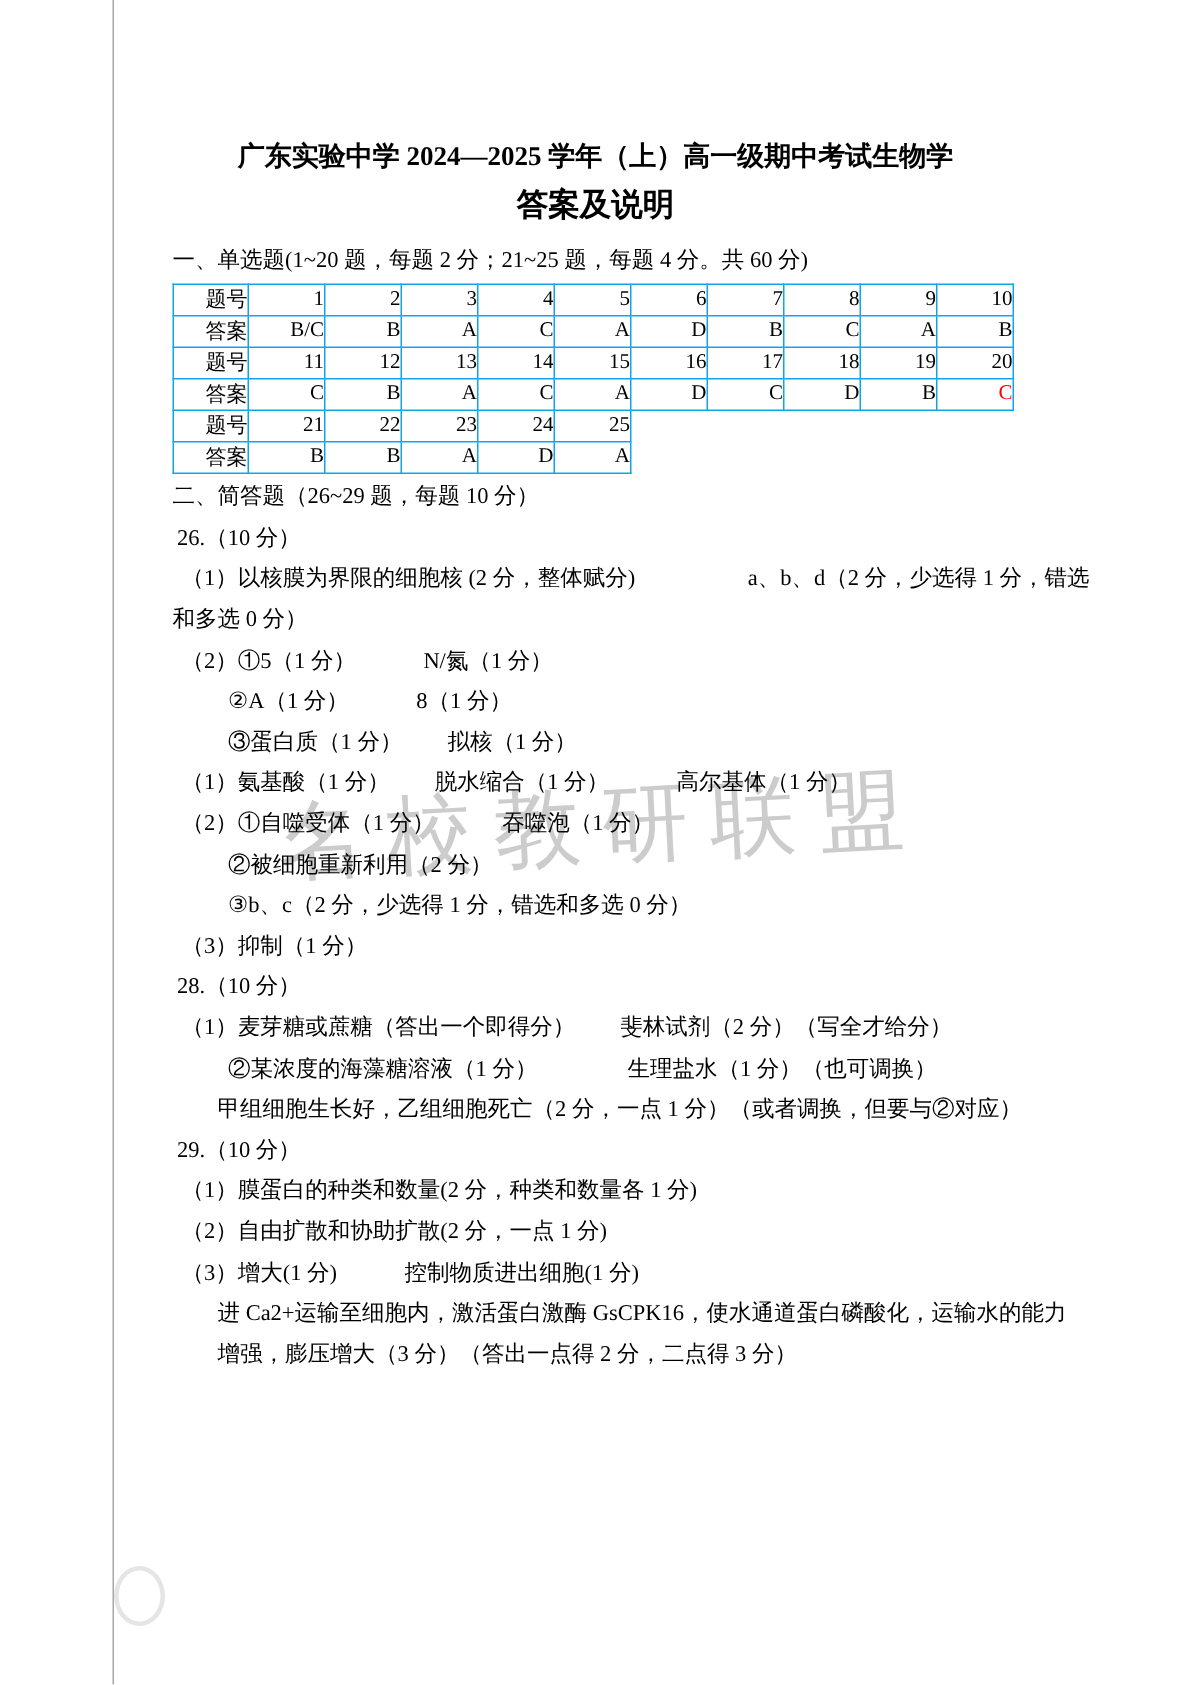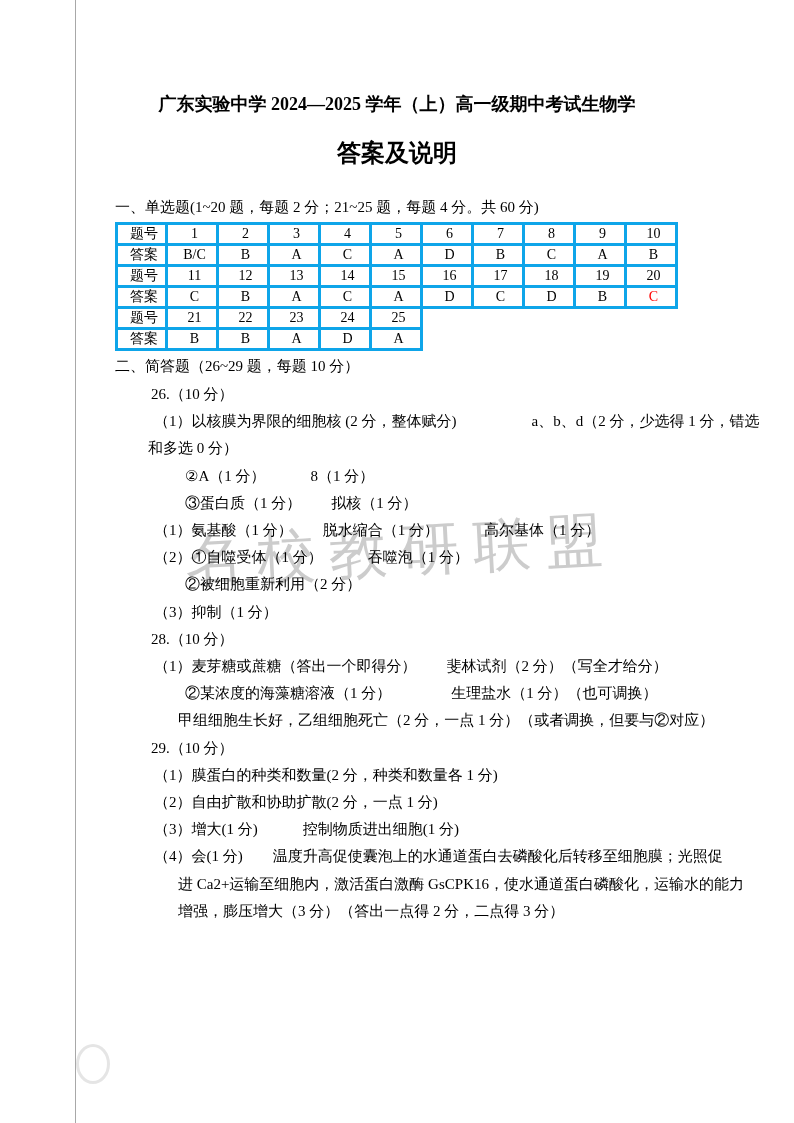--- a/index.html
+++ b/index.html
@@ -10,41 +10,41 @@
     color: #000; position: relative; overflow: hidden;
   }
   .page { position: relative; width: 794px; height: 1123px; }
 
   .vline {
     position: absolute; left: 75px; top: 0;
     width: 1px; height: 1123px; background: #a8a8a8;
   }
 
   .title1 { padding-top: 92px; text-align: center; font-weight: bold; font-size: 18px; line-height: 24px; }
-  .title2 { text-align: center; font-weight: bold; font-size: 24px; line-height: 30px; margin-top: 22px; }
+  .title2 { text-align: center; font-weight: bold; font-size: 21px; line-height: 30px; margin-top: 5px; }
 
   .content { margin-left: 115px; width: 566px; position: relative; z-index: 2; }
 
-  .sec-heading1 { margin-top: 28px; font-size: 15px; line-height: 22px; }
+  .sec-heading1 { margin-top: 12px; font-size: 15px; line-height: 22px; }
   .sec-heading2 { font-size: 15px; line-height: 26px; margin-top: 2px; }
 
   table.answers {
     border-collapse: collapse; table-layout: fixed;
     margin-top: 4px; margin-bottom: 2px;
     font-size: 14px;
   }
   table.answers td {
-    border: 3px solid #0ea5e9; height: 21px;
-    padding: 0 0 0 5px; text-align: center; vertical-align: middle;
+    border: 1px solid #0ea5e9; height: 21px;
+    padding: 0 0 0 5px; text-align: right; vertical-align: middle;
     overflow: hidden; white-space: nowrap;
   }
   table.answers td.lbl { }
 
   .lines { margin-top: 2px; }
-  .line { font-size: 15px; line-height: 27.2px; white-space: pre; margin-left: 33px; }
+  .line { font-size: 15px; line-height: 27.2px; white-space: pre; }
 
   .watermark {
     position: absolute; left: 185px; top: 512px;
     font-size: 58px; letter-spacing: 14px;
     color: rgba(110,110,110,0.35);
     transform: rotate(-3deg);
     z-index: 1; white-space: nowrap;
     font-family: "Liberation Serif", "DejaVu Serif", serif;
   }
 
@@ -157,35 +157,36 @@
           </tr>
         </tbody>
     </table>
 
     <div class="sec-heading2">二、简答题（26~29 题，每题 10 分）</div>
 
     <div class="lines">
         <div class="line" style="padding-left: 3px;">26.（10 分）</div>
         <div class="line" style="padding-left: 6px;">（1）以核膜为界限的细胞核 (2 分，整体赋分)　　　　　a、b、d（2 分，少选得 1 分，错选</div>
         <div class="line" style="padding-left: 0px;">和多选 0 分）</div>
+        <div class="line" style="padding-left: 6px;">（2）①5（1 分）　　　N/氮（1 分）</div>
         <div class="line" style="padding-left: 37px;">②A（1 分）　　　8（1 分）</div>
         <div class="line" style="padding-left: 37px;">③蛋白质（1 分）　　拟核（1 分）</div>
         <div class="line" style="padding-left: 6px;">（1）氨基酸（1 分）　　脱水缩合（1 分）　　　高尔基体（1 分）</div>
         <div class="line" style="padding-left: 6px;">（2）①自噬受体（1 分）　　　吞噬泡（1 分）</div>
         <div class="line" style="padding-left: 37px;">②被细胞重新利用（2 分）</div>
+        <div class="line" style="padding-left: 37px;">③b、c（2 分，少选得 1 分，错选和多选 0 分）</div>
         <div class="line" style="padding-left: 6px;">（3）抑制（1 分）</div>
         <div class="line" style="padding-left: 3px;">28.（10 分）</div>
         <div class="line" style="padding-left: 6px;">（1）麦芽糖或蔗糖（答出一个即得分）　　斐林试剂（2 分）（写全才给分）</div>
         <div class="line" style="padding-left: 37px;">②某浓度的海藻糖溶液（1 分）　　　　生理盐水（1 分）（也可调换）</div>
         <div class="line" style="padding-left: 30px;">甲组细胞生长好，乙组细胞死亡（2 分，一点 1 分）（或者调换，但要与②对应）</div>
         <div class="line" style="padding-left: 3px;">29.（10 分）</div>
         <div class="line" style="padding-left: 6px;">（1）膜蛋白的种类和数量(2 分，种类和数量各 1 分)</div>
         <div class="line" style="padding-left: 6px;">（2）自由扩散和协助扩散(2 分，一点 1 分)</div>
         <div class="line" style="padding-left: 6px;">（3）增大(1 分)　　　控制物质进出细胞(1 分)</div>
-        <div class="line" style="padding-left: 6px;">（4）会(1 分)　　温度升高促使囊泡上的水通道蛋白去磷酸化后转移至细胞膜；光照促</div>
         <div class="line" style="padding-left: 30px;">进 Ca2+运输至细胞内，激活蛋白激酶 GsCPK16，使水通道蛋白磷酸化，运输水的能力</div>
         <div class="line" style="padding-left: 30px;">增强，膨压增大（3 分）（答出一点得 2 分，二点得 3 分）</div>
       </div>
 
   </div>
 
   <div class="stamp"></div>
 
 </div>
 

